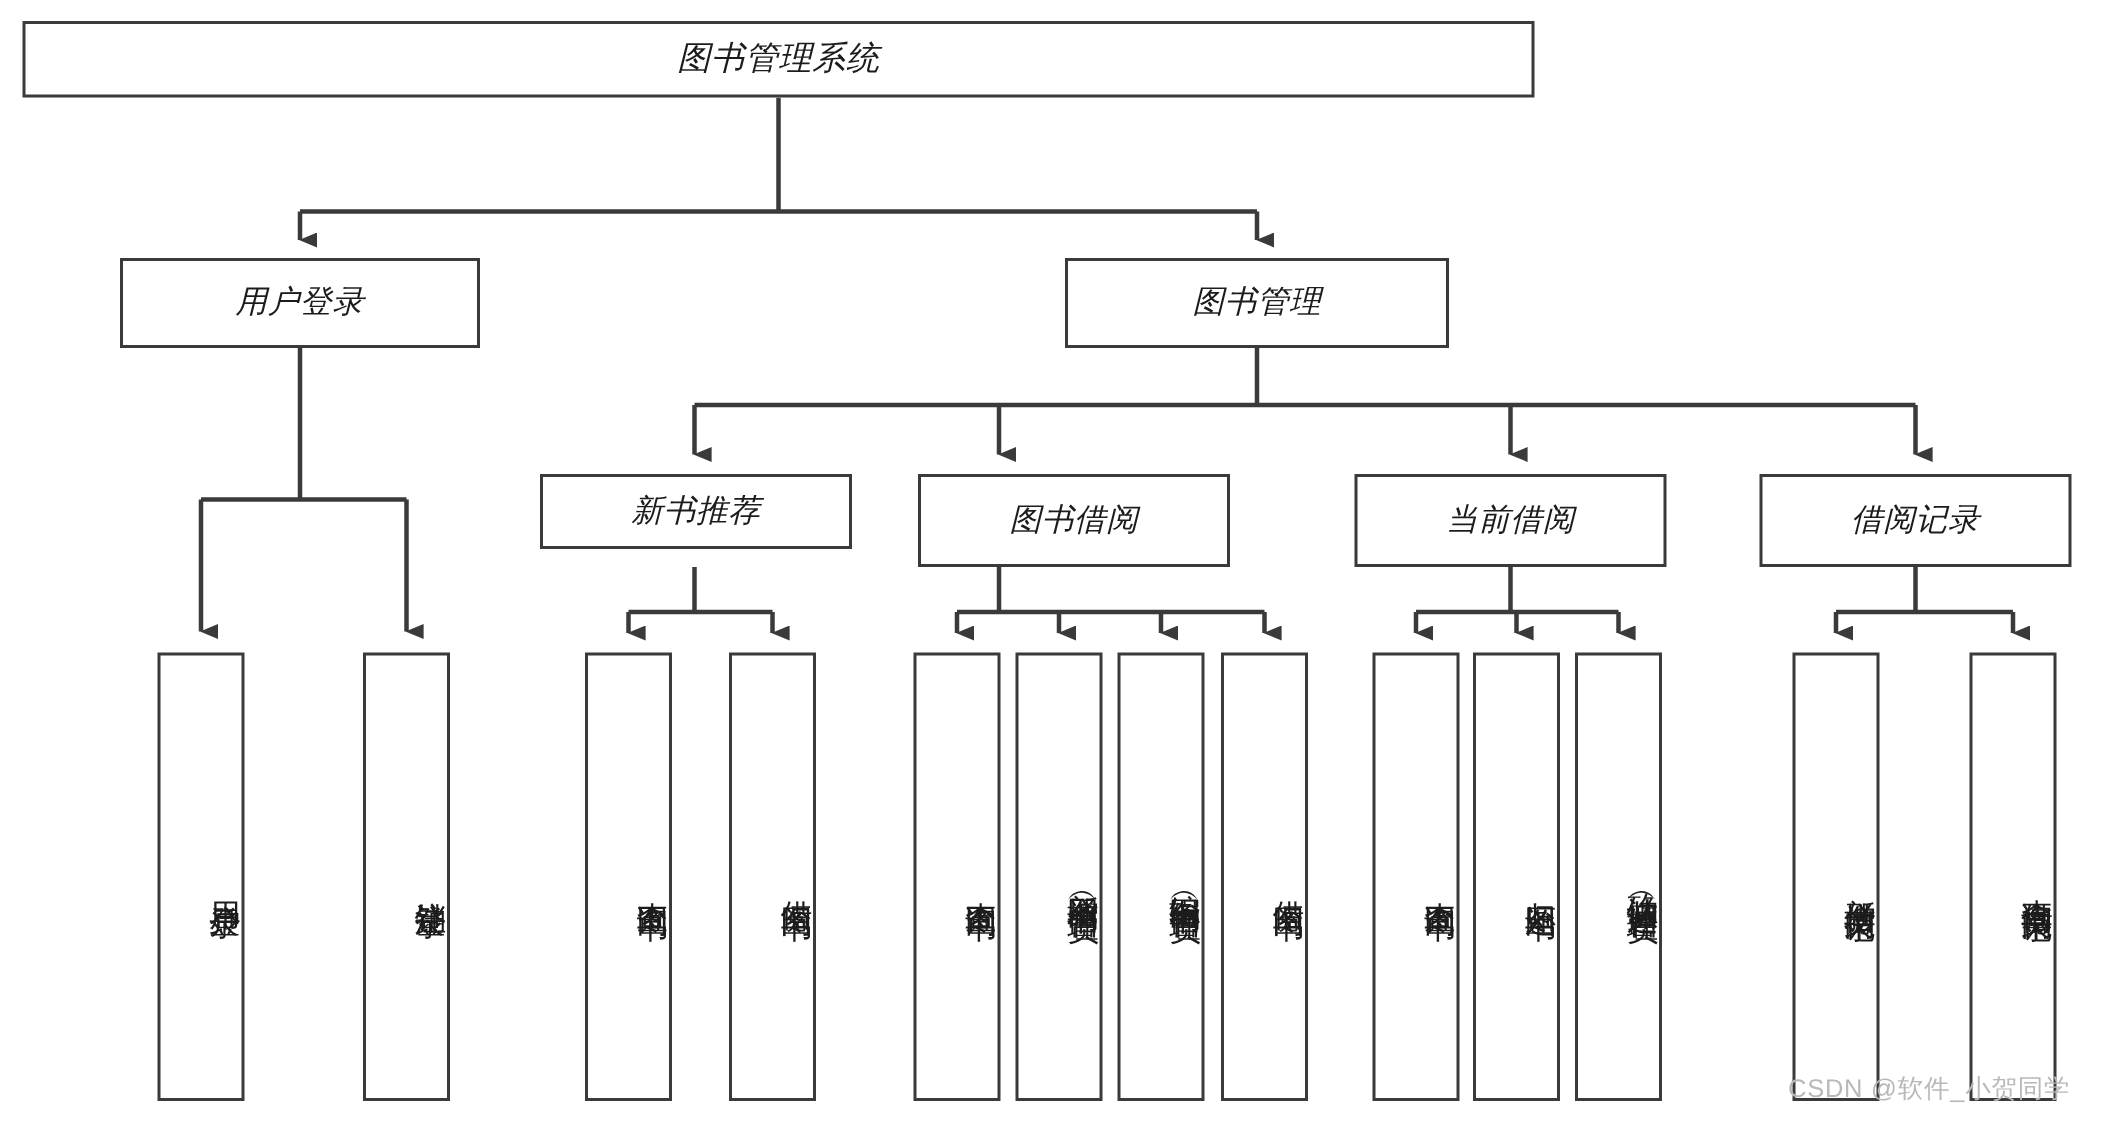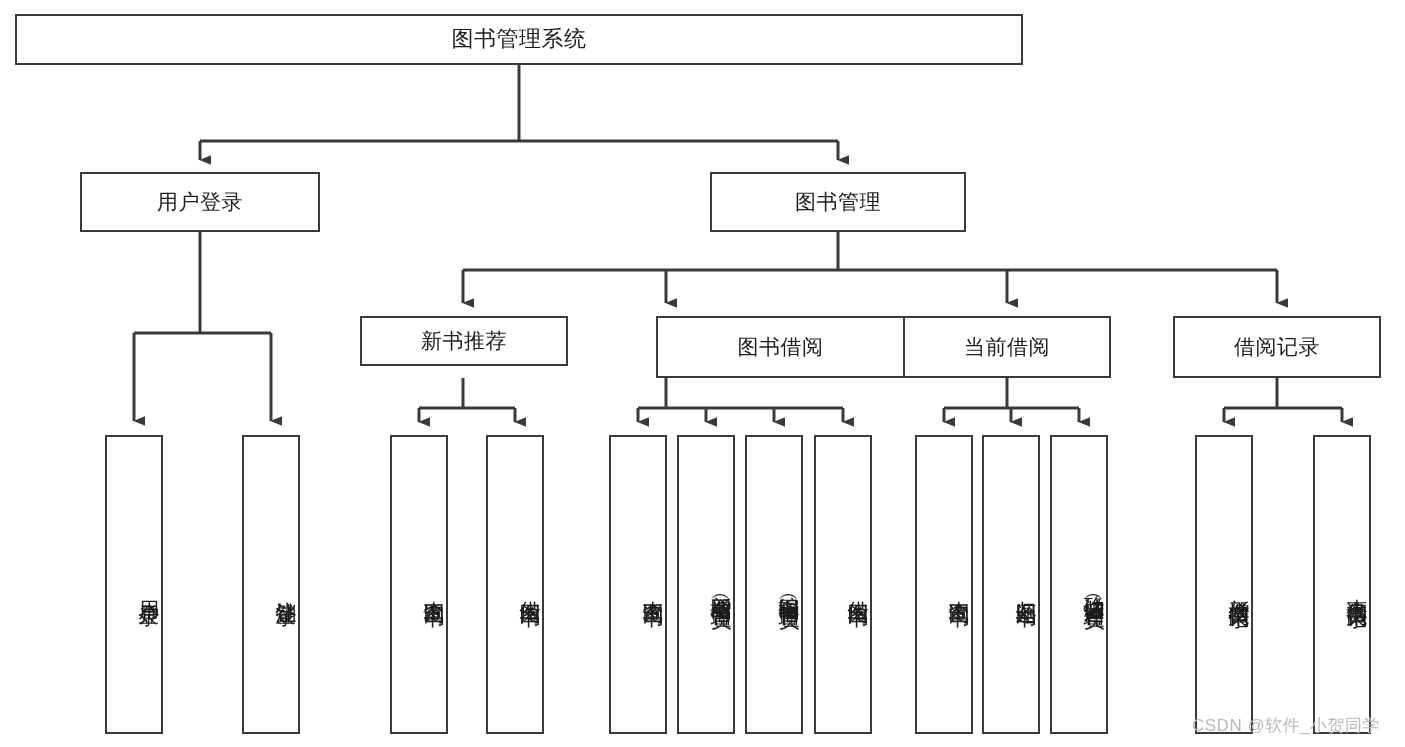--- a/index.html
+++ b/index.html
@@ -34,20 +34,21 @@
     display: flex;
     align-items: center;
     justify-content: center;
     color: #1c1c1c;
     line-height: 1.12;
     text-align: center;
   }
   .node.horiz {
     font-size: 21px;
     letter-spacing: 0.5px;
+    font-style: italic;
   }
   .node.vert {
     writing-mode: vertical-rl;
     text-orientation: upright;
     font-size: 21px;
     letter-spacing: 2px;
     padding-top: 6px;
     align-items: flex-start;
     justify-content: center;
   }
@@ -117,21 +118,21 @@
       <path d="M 1342 408 L 1342 422" marker-end="url(#arrow)"></path>
     </g>
   </svg>
 
   <div class="node horiz root" style="left:15px; top:14px; width:1008px; height:51px;">图书管理系统</div>
 
   <div class="node horiz" style="left:80px; top:172px; width:240px; height:60px;">用户登录</div>
   <div class="node horiz" style="left:710px; top:172px; width:256px; height:60px;">图书管理</div>
 
   <div class="node horiz" style="left:360px; top:316px; width:208px; height:50px;">新书推荐</div>
-  <div class="node horiz" style="left:656px; top:316px; width:249px; height:62px;text-align:center;">图书借阅</div>
+  <div class="node horiz" style="left:612px; top:316px; width:208px; height:62px;text-align:center;">图书借阅</div>
   <div class="node horiz" style="left:1173px; top:316px; width:208px; height:62px;">借阅记录</div>
   <div class="node horiz" style="left:903px; top:316px; width:208px; height:62px;">当前借阅</div>
 
   <div class="node vert" style="left:105px; top:435px; width:58px; height:299px;">用户登录</div>
   <div class="node vert" style="left:242px; top:435px; width:58px; height:299px;">注销登录</div>
 
   <div class="node vert" style="left:390px; top:435px; width:58px; height:299px;">查询图书</div>
   <div class="node vert" style="left:486px; top:435px; width:58px; height:299px;">借阅图书</div>
 
   <div class="node vert" style="left:609px; top:435px; width:58px; height:299px;">查询图书</div>

